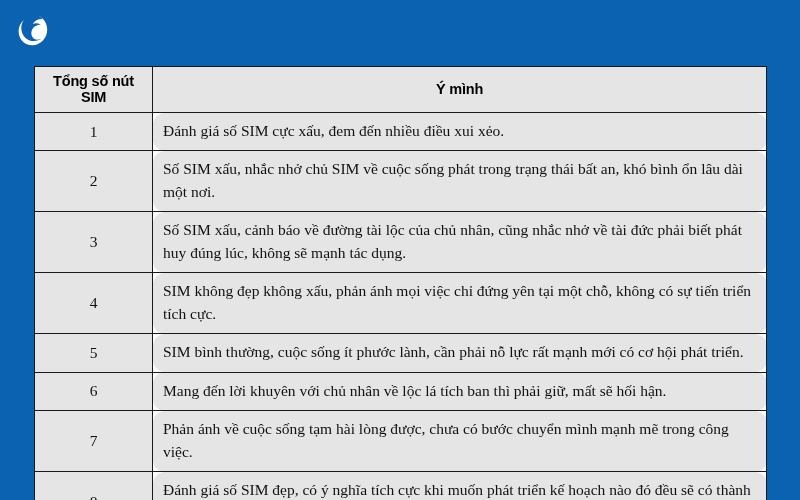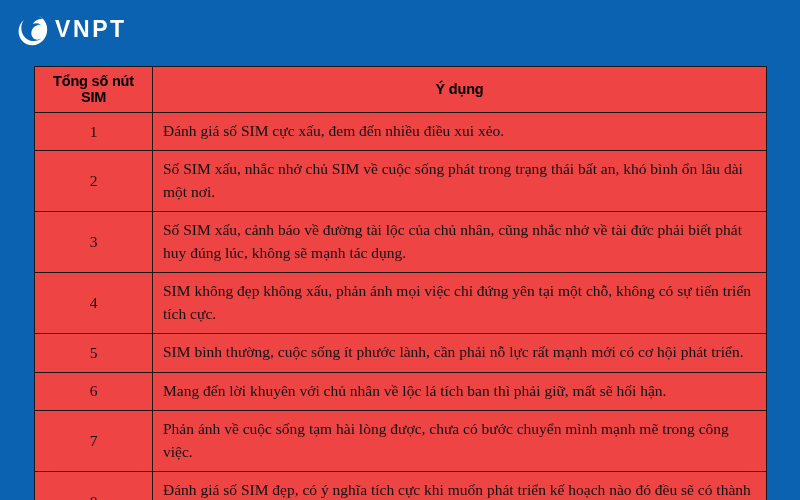--- a/index.html
+++ b/index.html
@@ -49,21 +49,21 @@
   }
   table.meaning-table {
     width: 732px;
     border-collapse: collapse;
     background: #ffffff;
     table-layout: fixed;
   }
   table.meaning-table th,
   table.meaning-table td {
     border: 1px solid #1a1a1a;
-    background: #ef4444;
+    background: #e5e5e5;
     vertical-align: middle;
   }
   table.meaning-table th {
     font-family: "Liberation Sans", sans-serif;
     font-weight: bold;
     font-size: 14.5px;
     color: #000000;
     padding: 6px 4px 7px 4px;
     text-align: center;
     letter-spacing: -0.2px;
@@ -76,44 +76,44 @@
     font-size: 15.5px;
     color: #111111;
     padding: 7px 4px;
   }
   table.meaning-table td.mean {
     text-align: left;
     font-size: 15.5px;
     color: #111111;
     padding: 7px 10px 8px 10px;
     line-height: 1.45;
+    border-radius: 12px;
   }
 </style>
 </head>
 <body>
 
 <div class="brand">
   <span>
     <svg class="brand-mark" viewBox="0 0 30 32" xmlns="http://www.w3.org/2000/svg" aria-hidden="true">
       <path d="M14.6 0.6 C22.6 0.6 29.2 7.1 29.2 15.5 C29.2 24.3 22.4 31.3 14.3 31.3 C6.5 31.3 0.6 25.3 0.6 17.2 C0.6 12.6 2.6 8.6 5.9 5.9 C4.2 8.3 3.3 11.0 3.3 13.9 C3.3 21.4 9.0 27.1 16.0 27.1 C19.0 27.1 21.6 26.2 23.6 24.6 C21.0 26.0 18.4 26.0 16.5 24.9 C13.6 23.2 12.6 19.6 13.9 16.2 C15.3 12.6 19.0 10.3 22.9 10.7 C20.2 9.0 17.3 8.8 14.8 9.9 C17.1 6.5 20.9 4.6 24.9 5.2 C22.2 2.3 18.6 0.6 14.6 0.6 Z" fill="#ffffff"></path>
     </svg>
   </span>
-  <span class="brand-name">VNPT</span>
 </div>
 
 <div class="table-wrap">
   <table class="meaning-table">
     <colgroup>
       <col class="col-num">
       <col class="col-mean">
     </colgroup>
     <thead>
       <tr>
         <th>Tổng số nút SIM</th>
-        <th>Ý dụng</th>
+        <th>Ý mình</th>
       </tr>
     </thead>
     <tbody>
       <tr>
         <td class="num">1</td>
         <td class="mean">Đánh giá số SIM cực xấu, đem đến nhiều điều xui xẻo.</td>
       </tr>
       <tr>
         <td class="num">2</td>
         <td class="mean">Số SIM xấu, nhắc nhở chủ SIM về cuộc sống phát trong trạng thái bất an, khó bình ổn lâu dài một nơi.</td>

